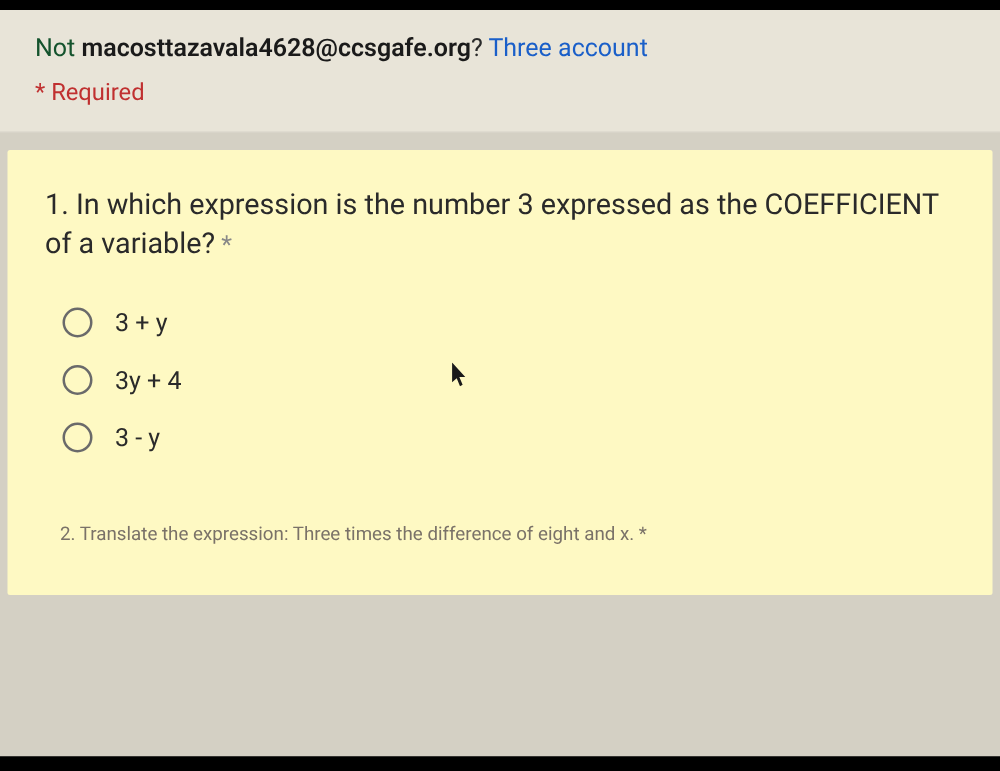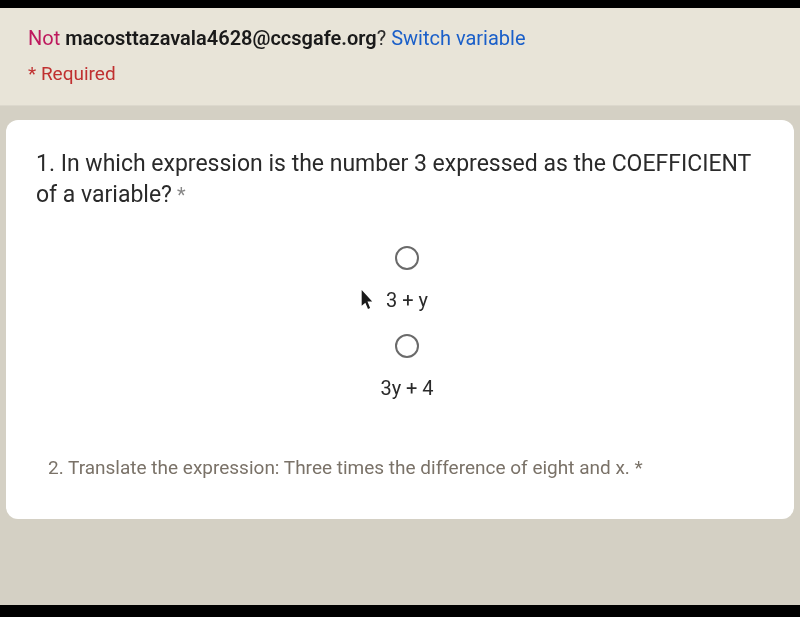--- a/index.html
+++ b/index.html
@@ -25,21 +25,21 @@
       padding: 18px 28px 20px 28px;
       border-bottom: 1px solid rgba(0,0,0,0.05);
       margin-bottom: 14px;
     }
     .account-line {
       font-size: 20px;
       color: #2a2a2a;
       margin-bottom: 12px;
     }
     .account-line .not-label {
-      color: #be185d;
+      color: #14532d;
     }
     .account-line .email {
       font-weight: 600;
       color: #1a1a1a;
       margin-top: 48px;
     }
     .account-line .switch-link {
       color: #1a5fc9;
       cursor: pointer;
     }
@@ -47,24 +47,24 @@
       font-size: 19px;
     }
     .required-line .asterisk {
       color: #c03030;
     }
     .required-line .required-text {
       color: #c03030;
       text-align: center;
     }
     .question-card {
-      background: #ffffff;
+      background: #fef9c3;
       padding: 28px 30px 40px 30px;
       margin: 0 6px;
-      border-radius: 12px;
+      border-radius: 2px;
     }
     .question-text {
       font-size: 23px;
       color: #2a2a2a;
       line-height: 1.35;
       margin-bottom: 36px;
     }
     .question-text .req-mark {
       color: #888;
       font-size: 20px;
@@ -73,36 +73,35 @@
       display: flex;
       flex-direction: column;
       gap: 22px;
       padding-left: 14px;
     }
     .option-row {
       display: flex;
       align-items: center;
       gap: 18px;
       cursor: pointer;
-      flex-direction: column;
     }
     .radio {
       width: 24px;
       height: 24px;
       border: 2px solid #6a6a6a;
       border-radius: 50%;
       flex-shrink: 0;
     }
     .option-label {
       font-size: 20px;
       color: #2a2a2a;
     }
     .next-question {
       margin-top: 56px;
-      font-size: 19px;
+      font-size: 15px;
       color: #7a7268;
       padding-left: 12px;
     }
     .cursor-icon {
       position: absolute;
       left: 360px;
       top: 290px;
       width: 16px;
       height: 20px;
       pointer-events: none;
@@ -116,40 +115,44 @@
       background: #000;
     }
   </style>
 </head>
 <body>
 
 <div class="top-bar"></div>
 
 <div class="header-card">
   <div class="account-line">
-    <span class="not-label">Not </span><span class="email">macosttazavala4628@ccsgafe.org</span><span>? </span><span class="switch-link">Switch variable</span>
+    <span class="not-label">Not </span><span class="email">macosttazavala4628@ccsgafe.org</span><span>? </span><span class="switch-link">Three account</span>
   </div>
   <div class="required-line">
     <span class="asterisk">* </span><span class="required-text">Required</span>
   </div>
 </div>
 
 <div class="question-card">
   <div class="question-text">
     <span>1. </span><span>In which expression is the number 3 expressed as the COEFFICIENT of a variable?</span><span class="req-mark"> *</span>
   </div>
   <div class="options">
     <div class="option-row">
       <div class="radio"></div>
       <span class="option-label">3 + y</span>
     </div>
     <div class="option-row">
       <div class="radio"></div>
       <span class="option-label">3y + 4</span>
     </div>
+    <div class="option-row">
+      <div class="radio"></div>
+      <span class="option-label">3 - y</span>
+    </div>
   </div>
   <div class="next-question">2. Translate the expression: Three times the difference of eight and x. *</div>
 </div>
 
 <svg class="cursor-icon" viewBox="0 0 12 19">
   <path d="M0 0 L0 15 L3.5 12 L6 18 L8 17 L5.5 11 L10 11 Z" fill="#1a1a1a"></path>
 </svg>
 
 <div class="bottom-bar"></div>
 

